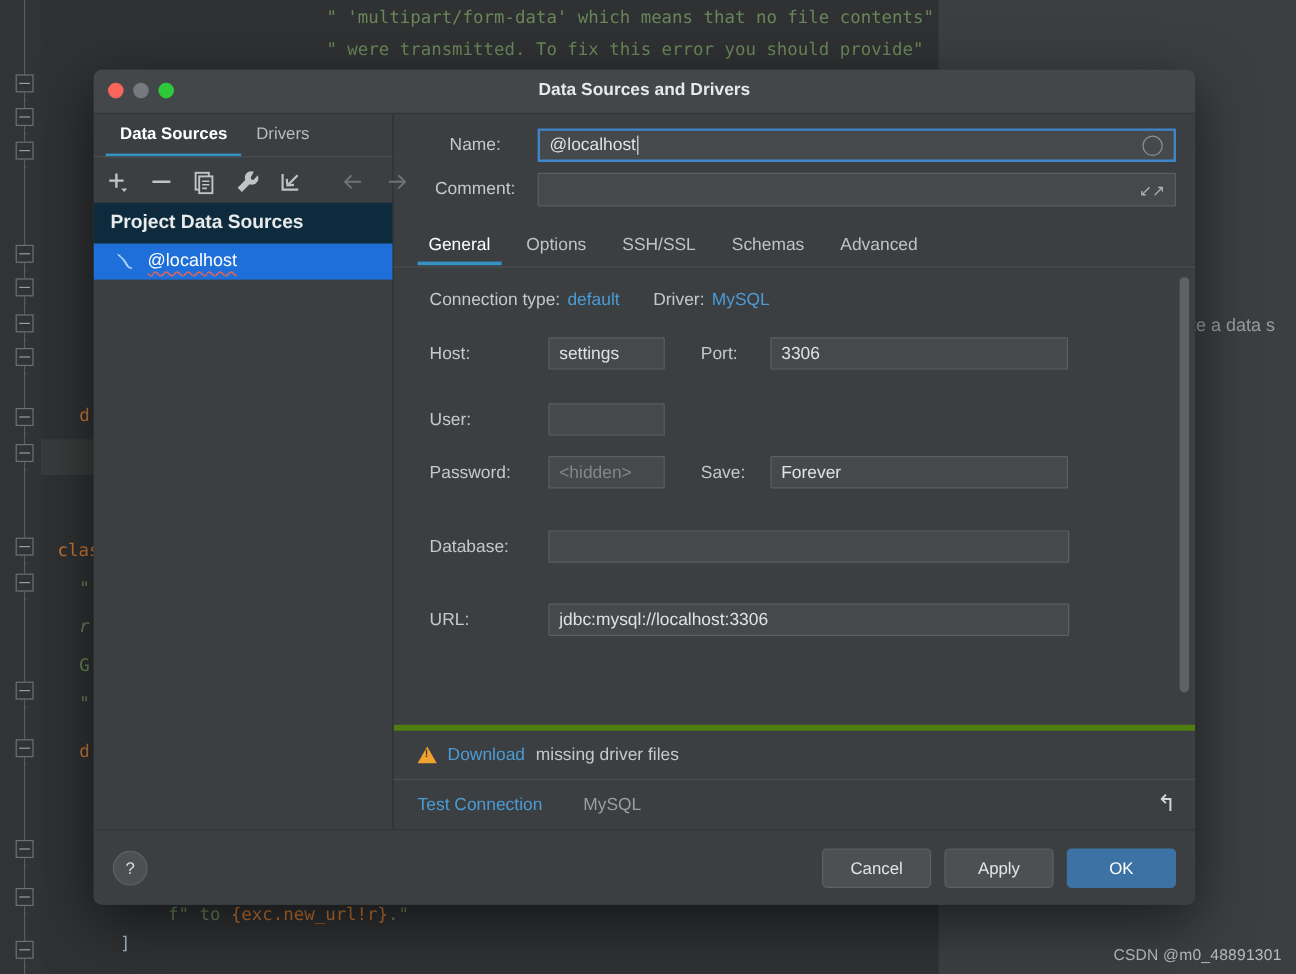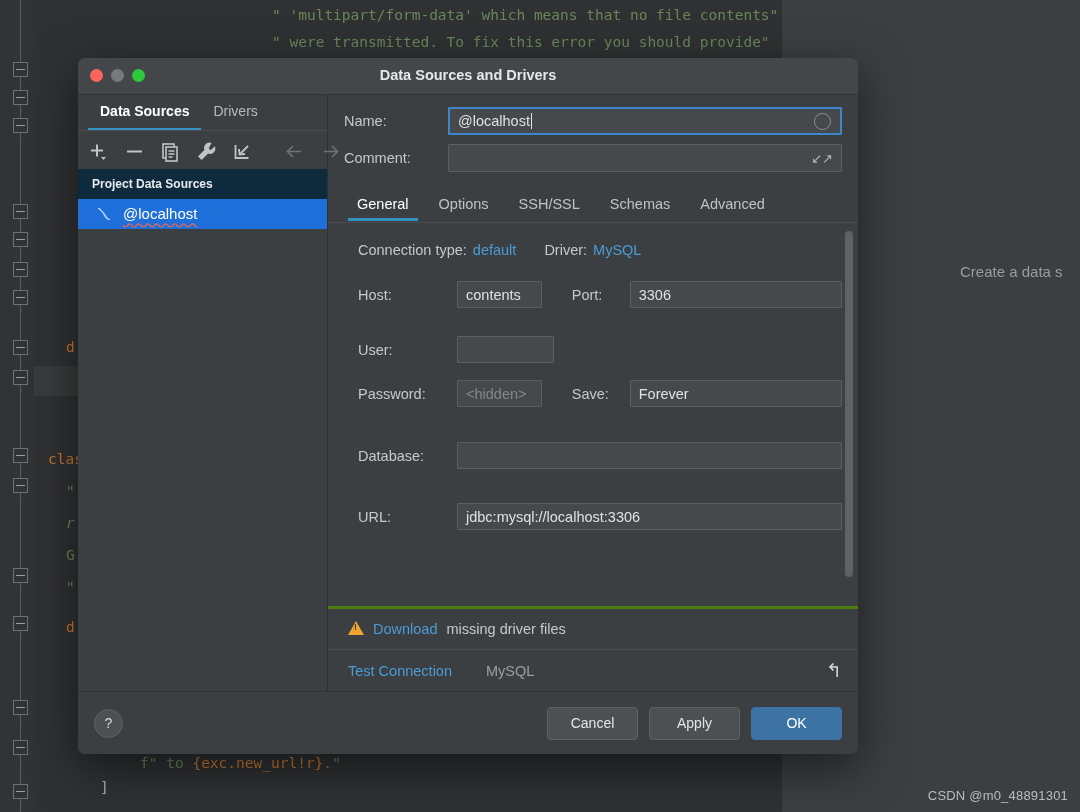--- a/index.html
+++ b/index.html
@@ -119,21 +119,21 @@
     color: #b9bcbf;
     font-size: 13px;
     letter-spacing: 0.2px;
   }
 
   
   .dialog {
     position: absolute;
     left: 78px;
     top: 58px;
-    width: 780px;
+    width: 918px;
     height: 696px;
     background: #3c3f41;
     border-radius: 7px;
     box-shadow: 0 14px 48px rgba(0,0,0,0.55);
     overflow: hidden;
     display: flex;
     flex-direction: column;
   }
 
   .titlebar {
@@ -232,21 +232,21 @@
     cursor: default;
     color: #c0c4c7;
   }
   .tbtn svg { display: block; }
   .tbtn.dim { color: #6f7376; }
   .tbtn.gap { margin-left: 16px; }
 
   .section-header {
     background: #0d2b3c;
     color: #e8eaec;
-    font-size: 12px;
+    font-size: 16px;
     font-weight: bold;
     padding: 8px 0 8px 14px;
   }
   .ds-row {
     background: #1e6fd9;
     color: #ffffff;
     font-size: 15px;
     padding: 6px 0 7px 0;
     display: flex;
     align-items: center;
@@ -305,20 +305,21 @@
   .content {
     flex: 1 1 auto;
     display: flex;
     flex-direction: column;
     background: #3c3f41;
     min-width: 0;
   }
 
   .name-rows {
     padding: 12px 16px 8px 16px;
+    text-align: center;
   }
   .frow {
     display: flex;
     align-items: center;
     margin-bottom: 9px;
   }
   .flabel {
     width: 104px;
     color: #c5c9cc;
     font-size: 14.5px;
@@ -444,24 +445,24 @@
   .gfield.placeholder { color: #83878a; }
 
   .hint {
     color: #9a9ea1;
     font-size: 11.5px;
     padding-left: 113px;
     margin-top: 5px;
   }
 
   .driver-bar {
-    border-top: 3px solid #4d7c0f;
+    border-top: 5px solid #4d7c0f;
     padding: 12px 0 12px 20px;
     display: flex;
-    align-items: flex-start;
+    align-items: center;
     gap: 9px;
     font-size: 14.5px;
     color: #c5c9cc;
     flex: 0 0 auto;
   }
   .warn-tri {
     width: 0; height: 0;
     border-left: 8px solid transparent;
     border-right: 8px solid transparent;
     border-bottom: 14px solid #f0a32e;
@@ -702,21 +703,21 @@
 
           <div class="conn-line">
             <span>Connection type:</span>
             <span class="link">default</span>
             <span class="mleft">Driver:</span>
             <span class="link">MySQL</span>
           </div>
 
           <div class="grid-row">
             <div class="glabel" style="width:99px">Host:</div>
-            <div class="gfield" style="width:97px">contents</div>
+            <div class="gfield" style="width:97px">settings</div>
             <div class="glabel" style="width:58px;margin-left:30px">Port:</div>
             <div class="gfield" style="width:248px">3306</div>
           </div>
 
           <div class="grid-row" style="margin-top:28px">
             <div class="glabel" style="width:99px">User:</div>
             <div class="gfield" style="width:97px"></div>
           </div>
 
           <div class="grid-row" style="margin-top:17px">

